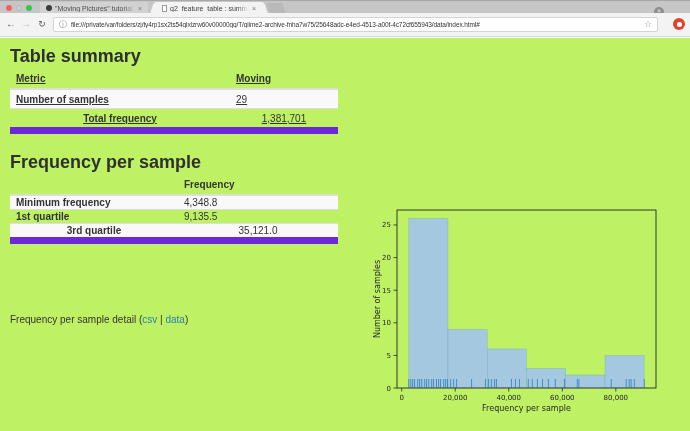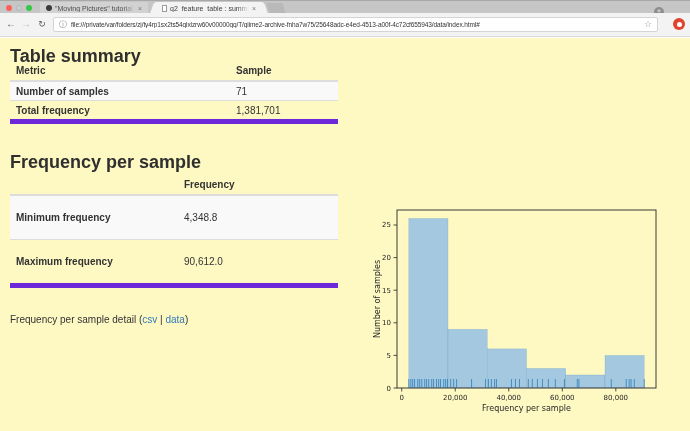--- a/index.html
+++ b/index.html
@@ -45,34 +45,34 @@
     display:flex; align-items:center; padding:0 5px; gap:4px; }
   #url-info { font-size:8px; color:#8a8a8a; line-height:1; }
   #url-text { font-size:6.5px; color:#333; white-space:nowrap; overflow:hidden; flex:1; letter-spacing:-0.1px; }
   #url-star { font-size:9px; color:#9a9a9a; line-height:1; }
   #ext-btn { position:absolute; right:5px; top:5px; width:12px; height:12px;
     background:#e0442f; border-radius:50%; }
   #ext-btn::after { content:""; position:absolute; left:3.5px; top:3.5px; width:5px; height:5px;
     background:#fff; border-radius:50%; }
 
   
-  #content { position:absolute; left:0; top:38px; width:690px; height:393px; background:#fef9c3; color:#333; }
+  #content { position:absolute; left:0; top:38px; width:690px; height:393px; background:#bef264; color:#333; }
   h1 { font-size:18px; font-weight:700; color:#2f2f2f; position:absolute; left:10px; }
   #h-table-summary { top:8px; }
   #h-freq { top:114px; }
 
   table { border-collapse:collapse; position:absolute; left:10px; width:328px;
     font-size:10px; color:#333; }
-  #tbl-summary { top:24px; }
+  #tbl-summary { top:32px;text-decoration:underline; }
   #tbl-freq { top:138px; }
   th { text-align:left; font-weight:700; border-bottom:2px solid #ddd; padding:3px 6px 4px 6px; }
   td { border-top:1px solid #ddd; padding:3.5px 6px; }
-  #tbl-freq td { padding:16px 6px; }
+  #tbl-freq td { padding:1px 6px; }
   tbody tr:nth-child(odd) { background:#f9f9f9; }
-  tbody tr:last-child { border-bottom:5px solid #6d28d9; }
+  tbody tr:last-child { border-bottom:7px solid #6d28d9;text-align:center; }
   td:first-child, th:first-child { font-weight:700; }
   #tbl-summary td:first-child, #tbl-summary th:first-child { width:220px; }
   #tbl-freq td:first-child, #tbl-freq th:first-child { width:168px; }
   #tbl-summary td:last-child, #tbl-freq td:last-child { font-weight:400; }
 
   #detail-line { position:absolute; left:10px; top:276px; font-size:10px; color:#333; }
   #detail-line a { color:#337ab7; text-decoration:none; }
 
   #chart-wrap { position:absolute; left:372px; top:164px; width:300px; height:224px; }
   svg { font-family:"DejaVu Sans", sans-serif; }
@@ -121,27 +121,27 @@
   </div>
 
   <div id="content">
 
     <h1 id="h-table-summary">Table summary</h1>
 
     <table id="tbl-summary">
       <thead>
         <tr>
           <th>Metric</th>
-          <th>Sample</th>
+          <th>Moving</th>
         </tr>
       </thead>
       <tbody>
         <tr>
           <td>Number of samples</td>
-          <td>71</td>
+          <td>29</td>
         </tr>
         <tr>
           <td>Total frequency</td>
           <td>1,381,701</td>
         </tr>
       </tbody>
     </table>
 
     <h1 id="h-freq">Frequency per sample</h1>
 
@@ -151,22 +151,26 @@
           <th></th>
           <th>Frequency</th>
         </tr>
       </thead>
       <tbody>
         <tr>
           <td>Minimum frequency</td>
           <td>4,348.8</td>
         </tr>
         <tr>
-          <td>Maximum frequency</td>
-          <td>90,612.0</td>
+          <td>1st quartile</td>
+          <td>9,135.5</td>
+        </tr>
+        <tr>
+          <td>3rd quartile</td>
+          <td>35,121.0</td>
         </tr>
       </tbody>
     </table>
 
     <p id="detail-line"><span>Frequency per sample detail (</span><a href="#">csv</a><span> | </span><a href="#">data</a><span>)</span></p>
 
     <div id="chart-wrap">
       <svg id="histogram" width="300" height="224" viewBox="0 0 300 224">
           <rect x="36.77309222423146" y="16.47619047619048" width="39.24328390596746" height="169.52380952380952" fill="#a5c8e1" stroke="rgba(31,119,180,0.3)" stroke-width="0.5"></rect>
           <rect x="76.01637613019892" y="127.31868131868131" width="39.243016274864374" height="58.681318681318686" fill="#a5c8e1" stroke="rgba(31,119,180,0.3)" stroke-width="0.5"></rect>

